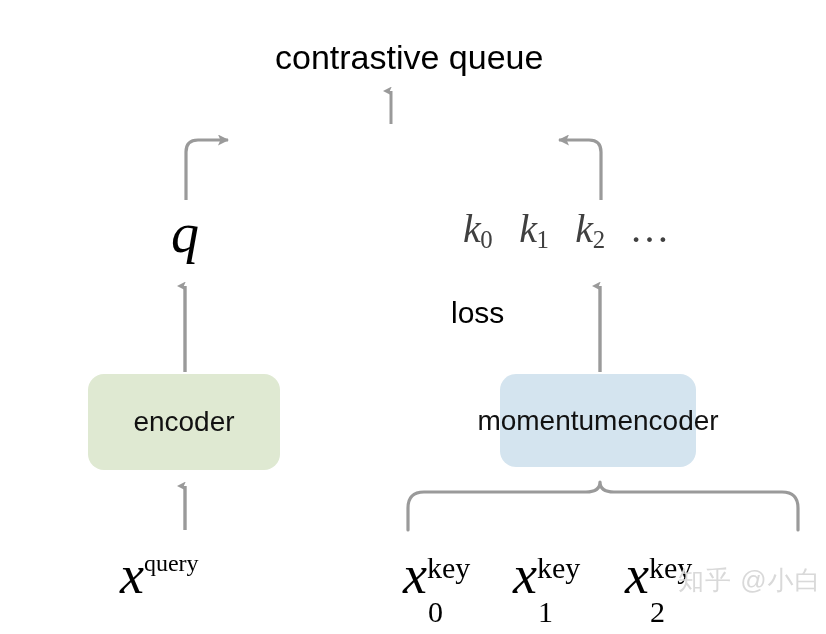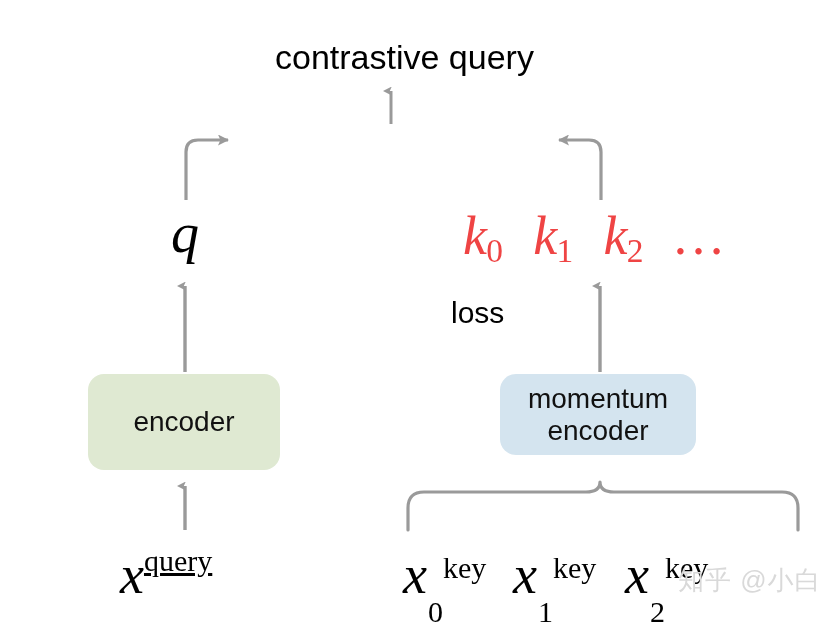--- a/index.html
+++ b/index.html
@@ -48,21 +48,21 @@
     display: inline-block;
     vertical-align: baseline;
     position: relative;
     width: 1.95em;
     height: 0;
     font-size: 30px;
     font-style: normal;
   }
   .xterm .stack .sup {
     position: absolute;
-    left: 16px;
+    left: 0;
     bottom: 10px;
   }
   .xterm .stack .sub {
     position: absolute;
     left: 1px;
     top: 4px;
   }
   .box {
     position: absolute;
     border-radius: 16px;
@@ -138,53 +138,53 @@
     <g>
       <path d="M408,530
                L408,508 Q408,492 424,492
                L586,492 Q600,492 600,482
                Q600,492 614,492
                L782,492 Q798,492 798,508
                L798,530" fill="none" stroke="#9a9a9a" stroke-width="3.2" stroke-linecap="round" stroke-linejoin="round"></path>
     </g>
   </svg>
 
-  <div class="lbl" style="left:275px; top:38px; font-size:34px;">contrastive query</div>
+  <div class="lbl" style="left:275px; top:38px; font-size:34px;">contrastive queue</div>
 
 
   <div class="lbl" style="left:451px; top:296px; font-size:30px;">loss</div>
 
   <div class="math" style="left:171px; top:205px; font-size:56px;">q</div>
 
-  <div style="position:absolute; left:463px; top:205px; font-size:54px;
-              font-family:'Liberation Serif', serif; color:#ef4444; white-space:nowrap;">
+  <div style="position:absolute; left:463px; top:205px; font-size:40px;
+              font-family:'Liberation Serif', serif; color:#404040; white-space:nowrap;">
     <span style="margin-right:16px;">
       <span style="font-style:italic;">k</span><span style="font-size:0.62em; position:relative; top:0.24em; left:-0.02em;">0</span>
     </span>
     <span style="margin-right:16px;">
       <span style="font-style:italic;">k</span><span style="font-size:0.62em; position:relative; top:0.24em; left:-0.02em;">1</span>
     </span>
     <span style="margin-right:14px;">
       <span style="font-style:italic;">k</span><span style="font-size:0.62em; position:relative; top:0.24em; left:-0.02em;">2</span>
     </span>
     <span style="font-style:normal;">…</span>
   </div>
 
   <div class="box" style="left:88px; top:374px; width:192px; height:96px; background:#dfe9d2; font-size:28px;">
     <span class="boxtext">encoder</span>
   </div>
 
-  <div class="box" style="left:500px; top:374px; width:196px; height:81px; background:#d4e4ef; font-size:28px; flex-direction:column;">
+  <div class="box" style="left:500px; top:374px; width:196px; height:93px; background:#d4e4ef; font-size:28px; flex-direction:row;">
     <span class="boxtext">momentum</span>
     <span class="boxtext">encoder</span>
   </div>
 
   <div style="position:absolute; left:120px; top:544px; color:#000;
               font-family:'Liberation Serif', serif; white-space:nowrap;">
-    <span style="font-style:italic; font-size:54px;">x</span><span style="font-style:normal; font-size:30px; position:relative; top:-22px;text-decoration:underline;">query</span>
+    <span style="font-style:italic; font-size:54px;">x</span><span style="font-style:normal; font-size:24px; position:relative; top:-22px;">query</span>
   </div>
 
   <div class="xterm" style="left:403px; top:548px;">
     <span class="base">x</span><span class="stack">
       <span class="sup">key</span>
       <span class="sub">0</span>
     </span>
   </div>
 
   <div class="xterm" style="left:513px; top:548px;">

